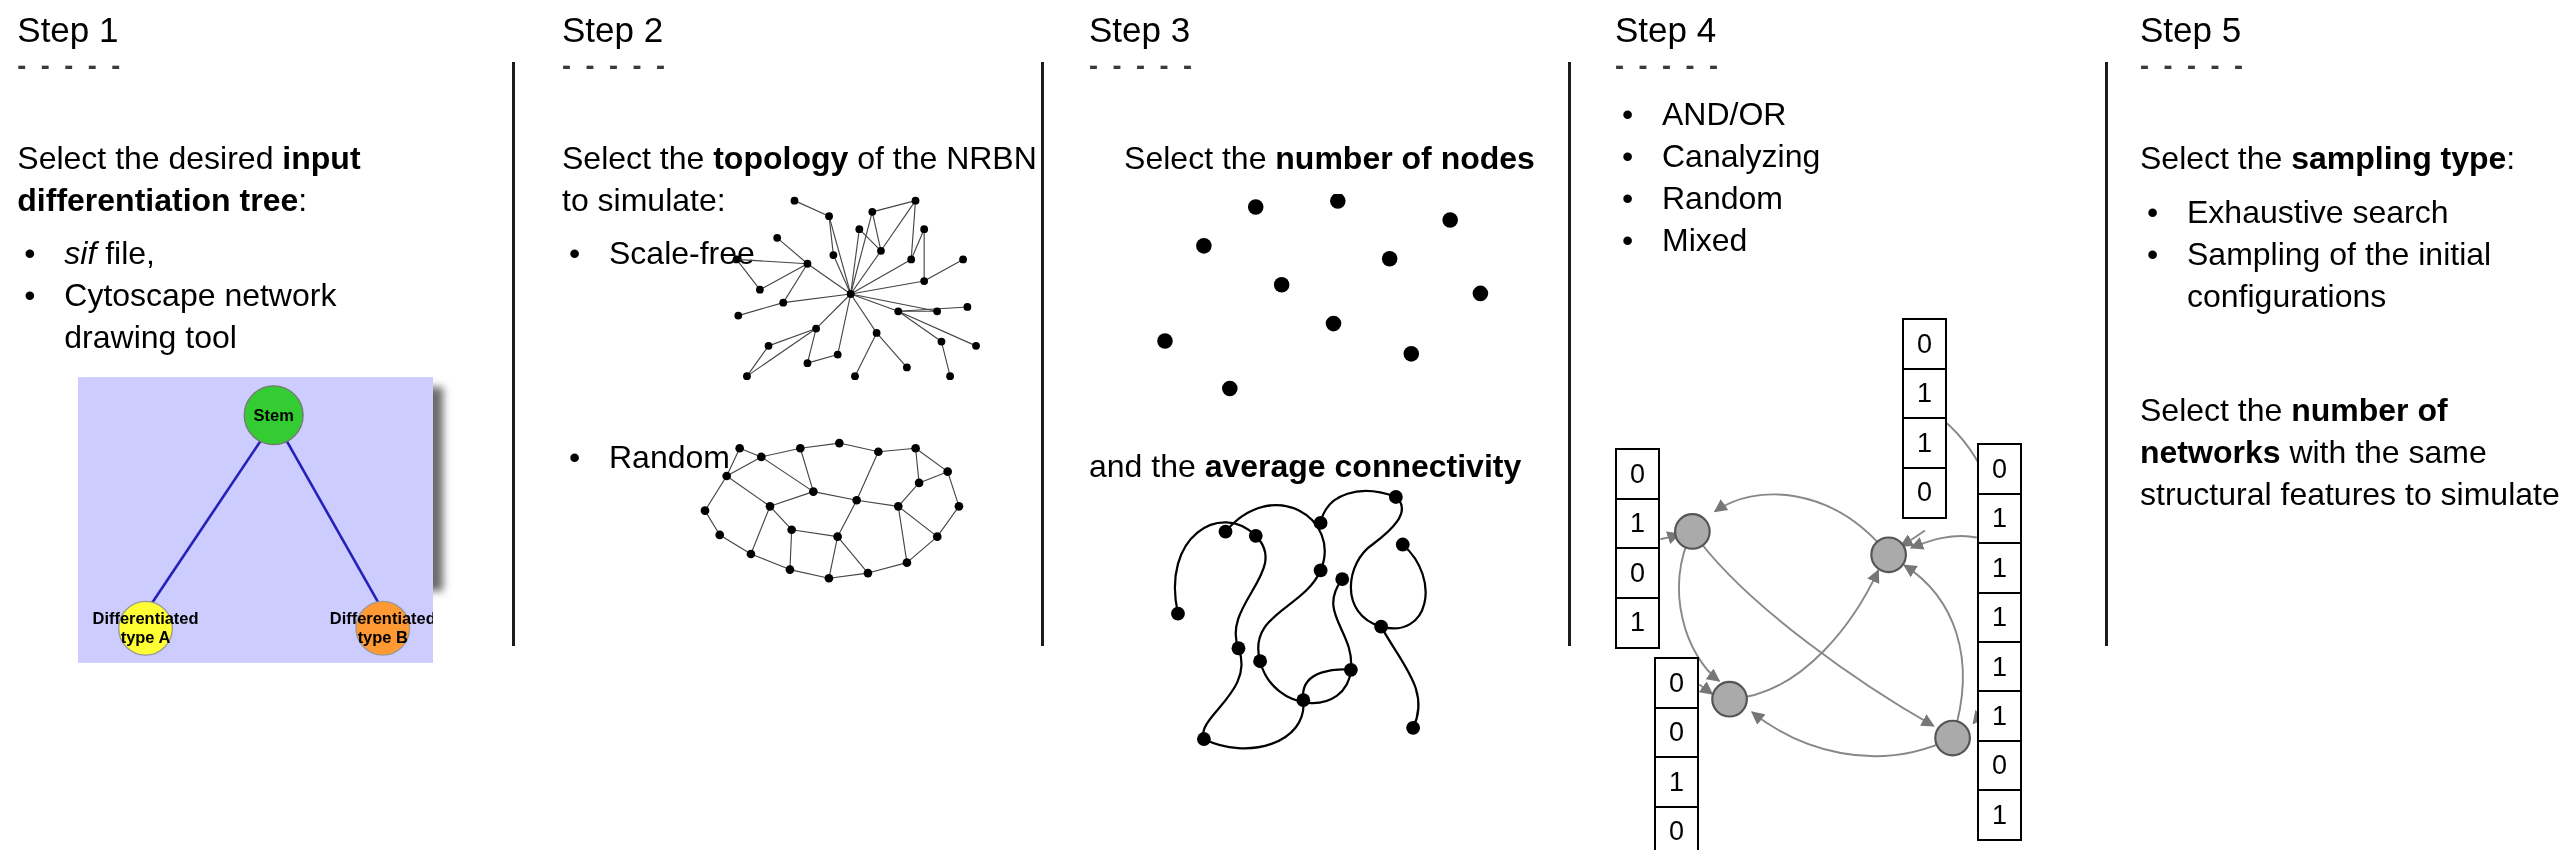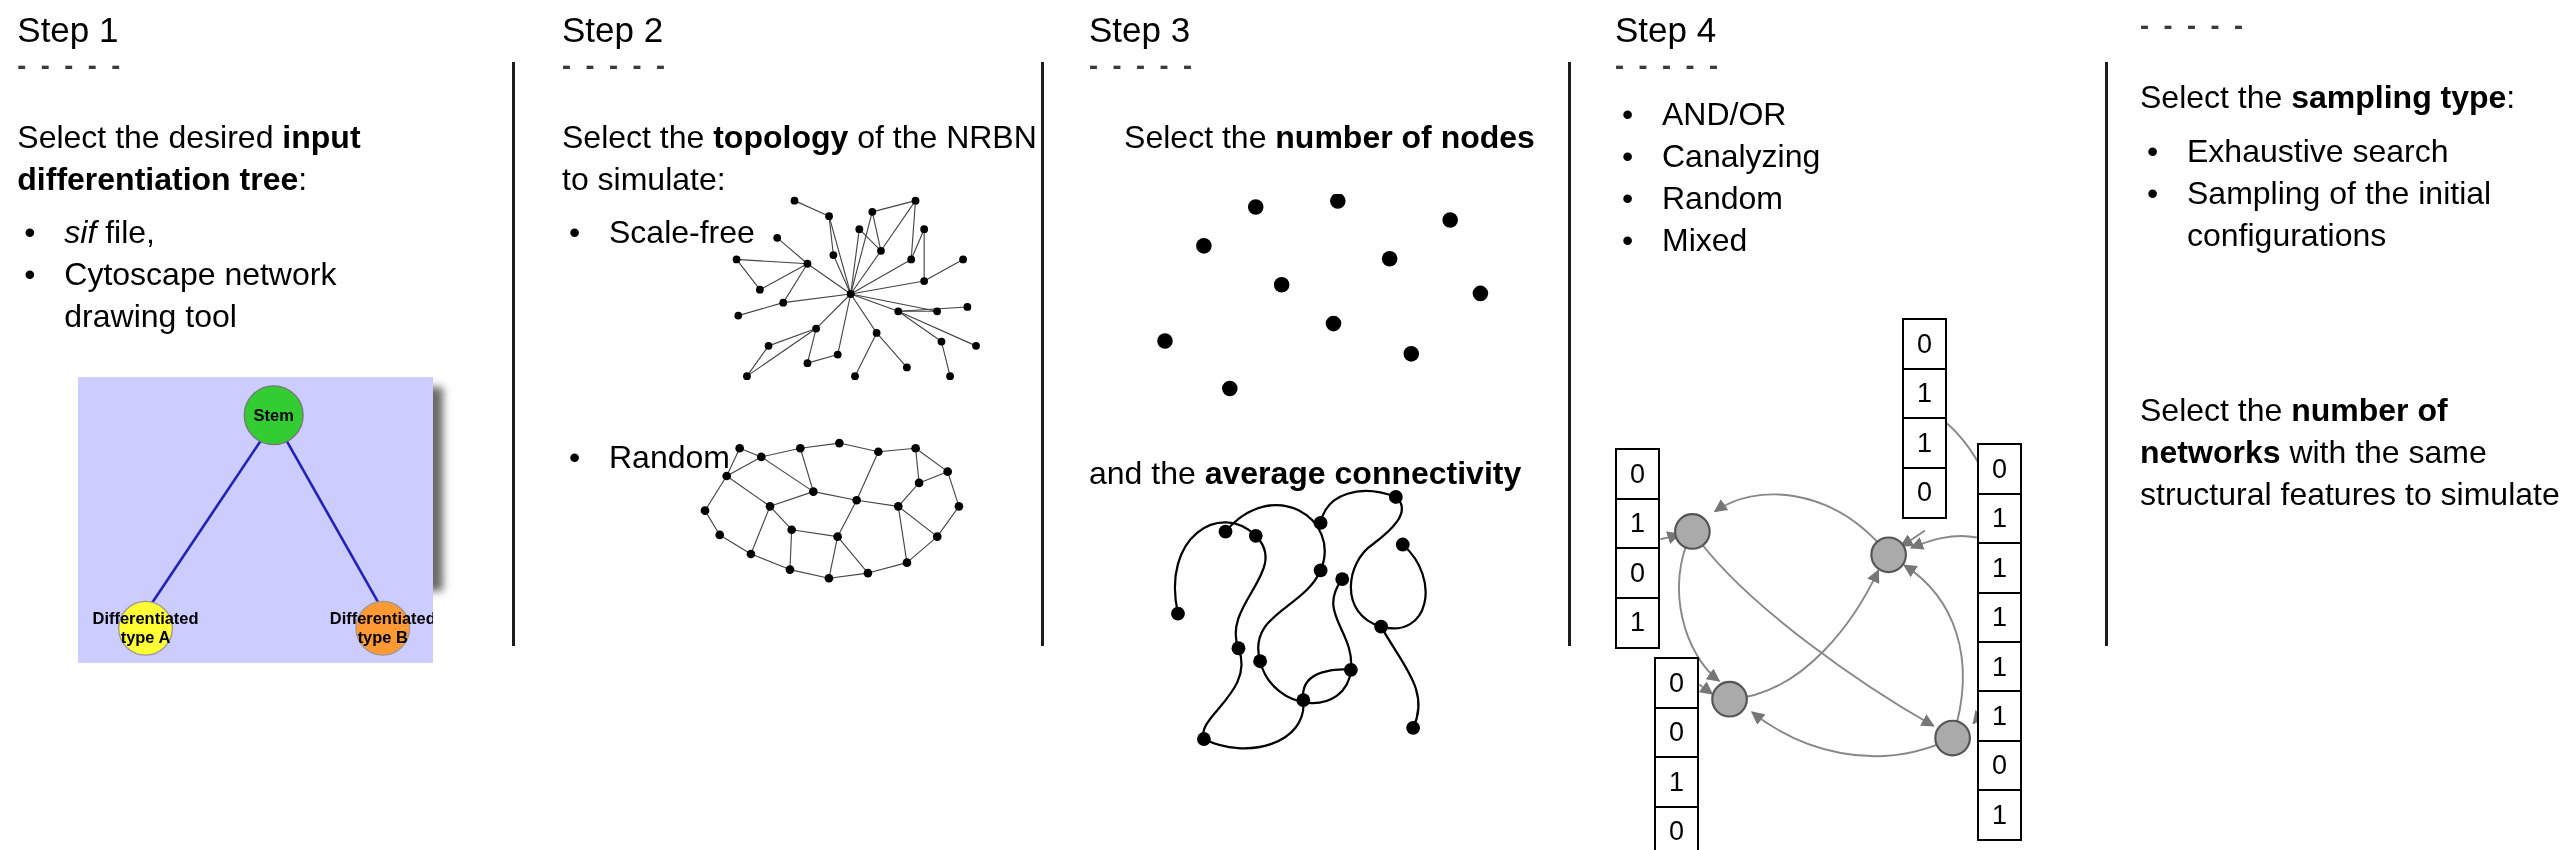--- a/index.html
+++ b/index.html
@@ -3,21 +3,21 @@
 <meta charset="utf-8">
 <style>
   * { margin:0; padding:0; box-sizing:border-box; }
   html,body { background:#fff; }
   body { font-family:"Liberation Sans", sans-serif; color:#000; }
   #page { position:relative; width:2576px; height:851px; background:#fff; overflow:hidden; }
 
   .col { position:absolute; top:10.4px; height:835px; }
   .step-title { font-size:35px; font-weight:normal; line-height:40px; }
   .dashes { font-size:27px; font-weight:bold; color:#3a3a3a; letter-spacing:3.5px; line-height:32px; }
-  .para { font-size:32px; line-height:42px; margin-top:34px; }
+  .para { font-size:32px; line-height:42px; margin-top:55px; }
   .para b { font-weight:bold; }
   .one-line { white-space:nowrap;text-align:center; }
   .bullets { margin-top:10.4px; }
   .bullet { display:flex; font-size:32px; line-height:42px; }
   .bullet .dot { flex:0 0 47px; padding-left:7px; }
   .bullet i { font-style:italic;margin-top:48px; }
 
   .divider { position:absolute; top:62px; width:2.6px; height:584px; background:#1c1c1c; }
 
   .abs { position:absolute; }
@@ -243,21 +243,21 @@
         <circle cx="130" cy="15" r="9" fill="#000"></circle>
         <circle cx="160" cy="105" r="9" fill="#000"></circle>
         <circle cx="225" cy="8" r="9" fill="#000"></circle>
         <circle cx="220" cy="150" r="9" fill="#000"></circle>
         <circle cx="285" cy="75" r="9" fill="#000"></circle>
         <circle cx="310" cy="185" r="9" fill="#000"></circle>
         <circle cx="355" cy="30" r="9" fill="#000"></circle>
         <circle cx="390" cy="115" r="9" fill="#000"></circle>
         <circle cx="100" cy="225" r="9" fill="#000"></circle>
       </svg>
-    <div class="para one-line abs" style="left:0; top:426px; margin-top:16px"><span>and the </span><b>average connectivity</b><span></span></div>
+    <div class="para one-line abs" style="left:0; top:426px; margin-top:9px"><span>and the </span><b>average connectivity</b><span></span></div>
     <svg class="abs" style="left:54px; top:474px" width="312" height="268" viewBox="0 0 360 310">
       <g fill="none" stroke="#000" stroke-width="2.6">
         <path d="M40,150 C 20,60 90,20 130,60 C 170,100 90,140 110,190 C 130,240 60,270 70,295"></path>
         <path d="M95,55 C 150,-10 230,40 205,100 C 185,145 120,150 135,205 C 150,265 235,270 240,215 C 245,170 200,150 230,110"></path>
         <path d="M300,70 C 345,110 330,180 275,165 C 225,150 235,90 265,70 C 285,55 312,32 292,15"></path>
         <path d="M70,295 C 120,320 190,300 185,250 C 180,212 230,214 240,215"></path>
         <path d="M292,15 C 252,0 212,10 205,45"></path>
         <path d="M275,165 C 300,210 332,240 312,282"></path>
       </g>
       <g fill="#000">
@@ -353,20 +353,21 @@
       <div class="tcell">1</div>
       <div class="tcell">1</div>
       <div class="tcell">1</div>
       <div class="tcell">1</div>
       <div class="tcell">0</div>
       <div class="tcell">1</div>
     </div>
   </div>
 
   <div class="col" style="left:2140px; width:433px">
+    <div class="step-title">Step 5</div>
     <div class="dashes">- - - - -</div>
     <div class="para"><span>Select the </span><b>sampling type</b><span>:</span></div>
     <div class="bullets" style="margin-top:12px">
       <div class="bullet">
         <span class="dot">•</span>
         <span>Exhaustive search</span>
       </div>
       <div class="bullet">
         <span class="dot">•</span>
         <span style="width:363px">Sampling of the initial configurations</span>

